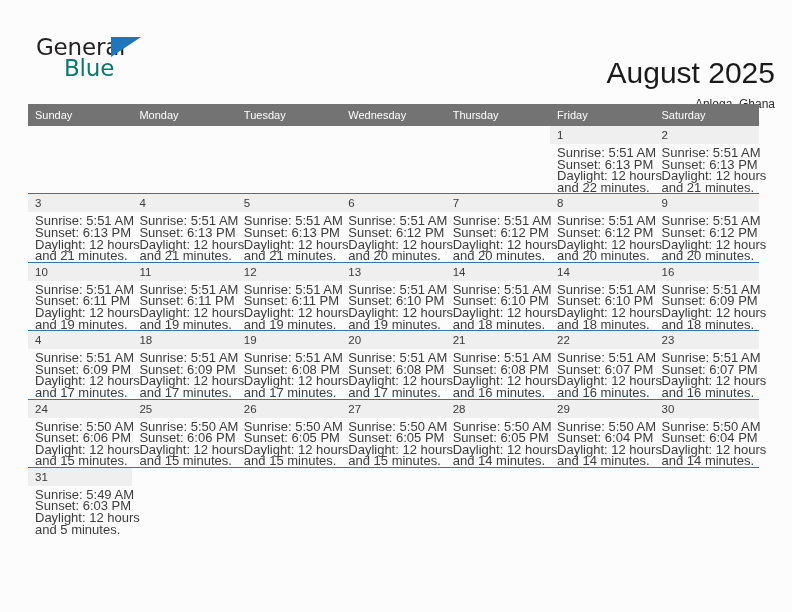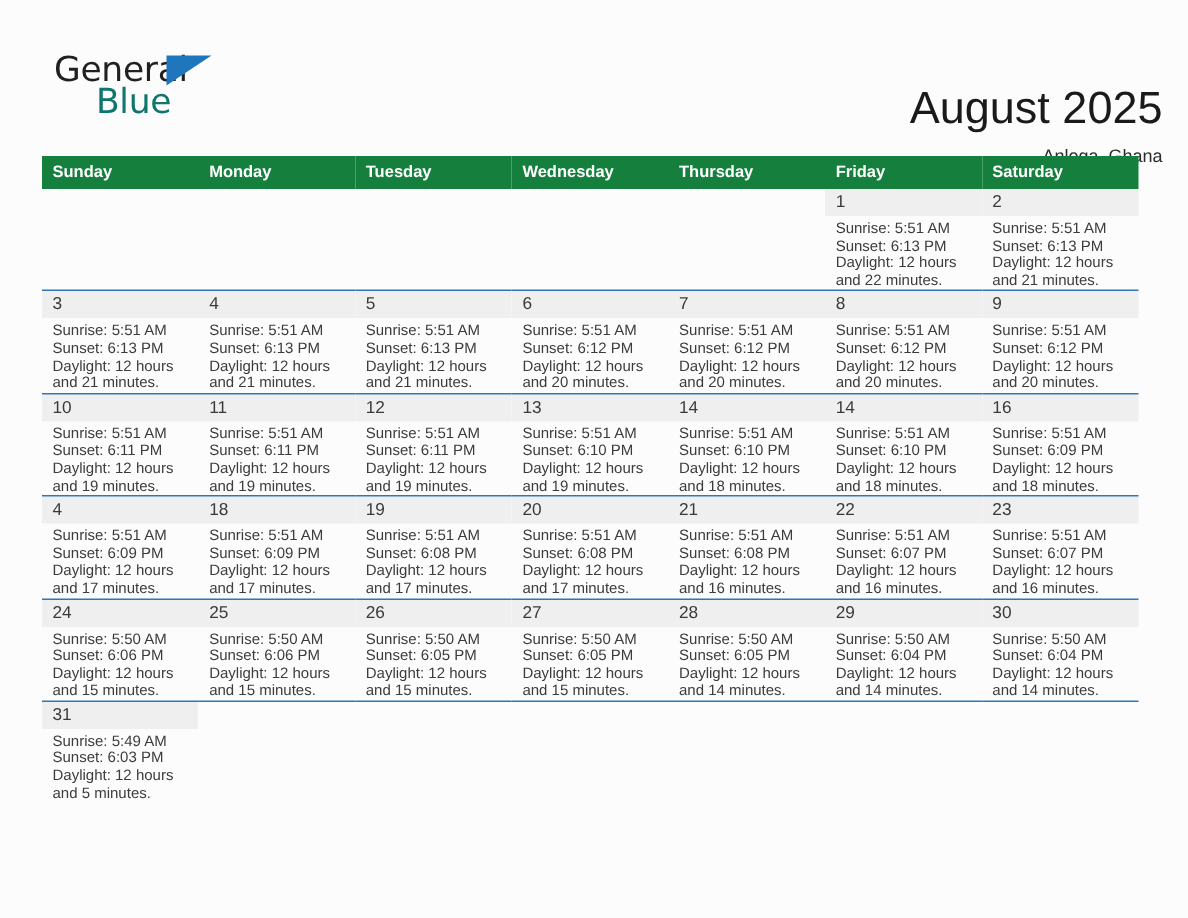--- a/index.html
+++ b/index.html
@@ -95,24 +95,24 @@
   
   .calendar {
     position: absolute;
     left: 28px;
     top: 104px;
     width: 731px;
     border-collapse: collapse;
     table-layout: fixed;
   }
   .calendar th {
-    background: #15803d;
+    background: #737373;
     color: #ffffff;
     font-size: 11px;
-    font-weight: 700;
+    font-weight: 400;
     text-align: left;
     padding: 5px 0 5px 7px;
     height: 11px;
     font-family: "Liberation Sans", sans-serif;
   }
   .calendar td {
     vertical-align: top;
     padding: 0;
     border-top: 1px solid #3075b4;
     height: 63px;
@@ -125,21 +125,21 @@
     display: block;
     background: #efefef;
     font-size: 11.5px;
     color: #3a3a3a;
     padding: 3px 0 3px 7px;
     line-height: 12px;
     height: 12px;
   }
   .details {
     padding: 3px 6px 0 7px;
-    font-size: 10px;
+    font-size: 13px;
     line-height: 11.6px;
     color: #3c3c3c;
   }
   .details div {
     white-space: nowrap;
   }
   td.blank {
     background: transparent;
   }
   td.blank .daynum,

